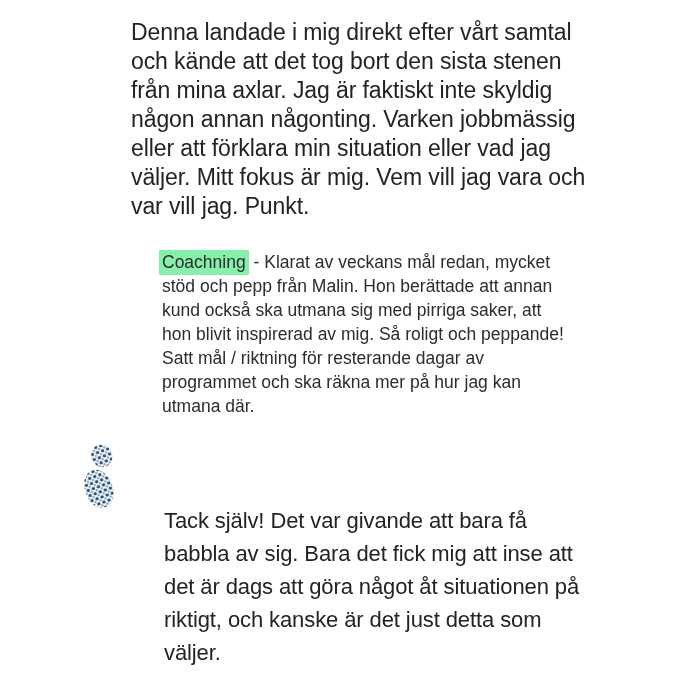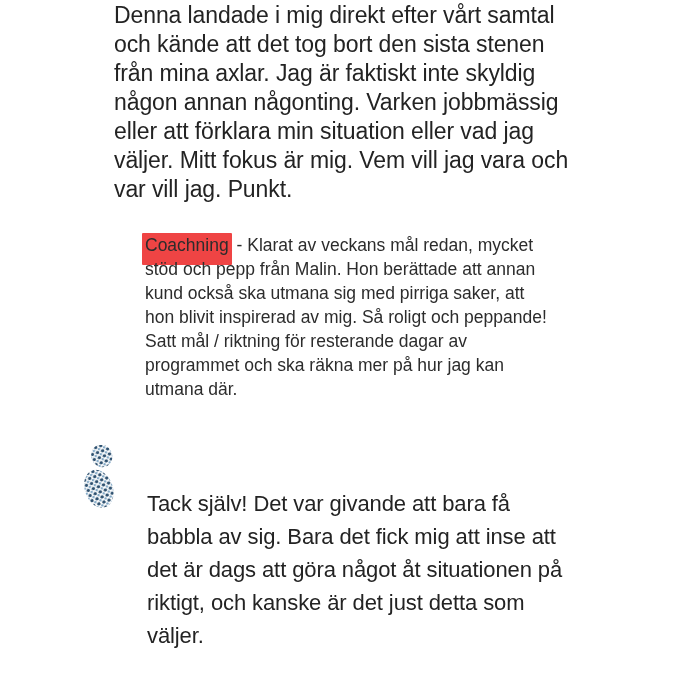--- a/index.html
+++ b/index.html
@@ -10,21 +10,21 @@
   #page {
     position: relative;
     width: 675px;
     height: 675px;
     background: #ffffff;
     overflow: hidden;
     font-family: "Liberation Sans", "DejaVu Sans", sans-serif;
   }
   .para {
     position: absolute;
-    margin: 0;
+    margin: 17px;
     white-space: pre-line;
     color: #232323;
     letter-spacing: -0.1px;
   }
   #top-paragraph {
     left: 114px;
     top: 1px;
     width: 520px;
     font-size: 23px;
     line-height: 29px;
@@ -32,23 +32,23 @@
   #coaching-note {
     left: 145px;
     top: 233px;
     width: 440px;
     font-size: 17.5px;
     line-height: 24px;
     color: #2c2c2c;
     letter-spacing: 0;
   }
   #coaching-note mark {
-    background: #ef4444;
+    background: #86efac;
     color: #2c2c2c;
-    padding: 2px 3px 10px 3px;
+    padding: 2px 3px 3px 3px;
     margin-left: -3px;
     border-radius: 1px;
   }
   #bottom-paragraph {
     left: 147px;
     top: 487px;
     width: 500px;
     font-size: 22px;
     line-height: 33px;
   }

